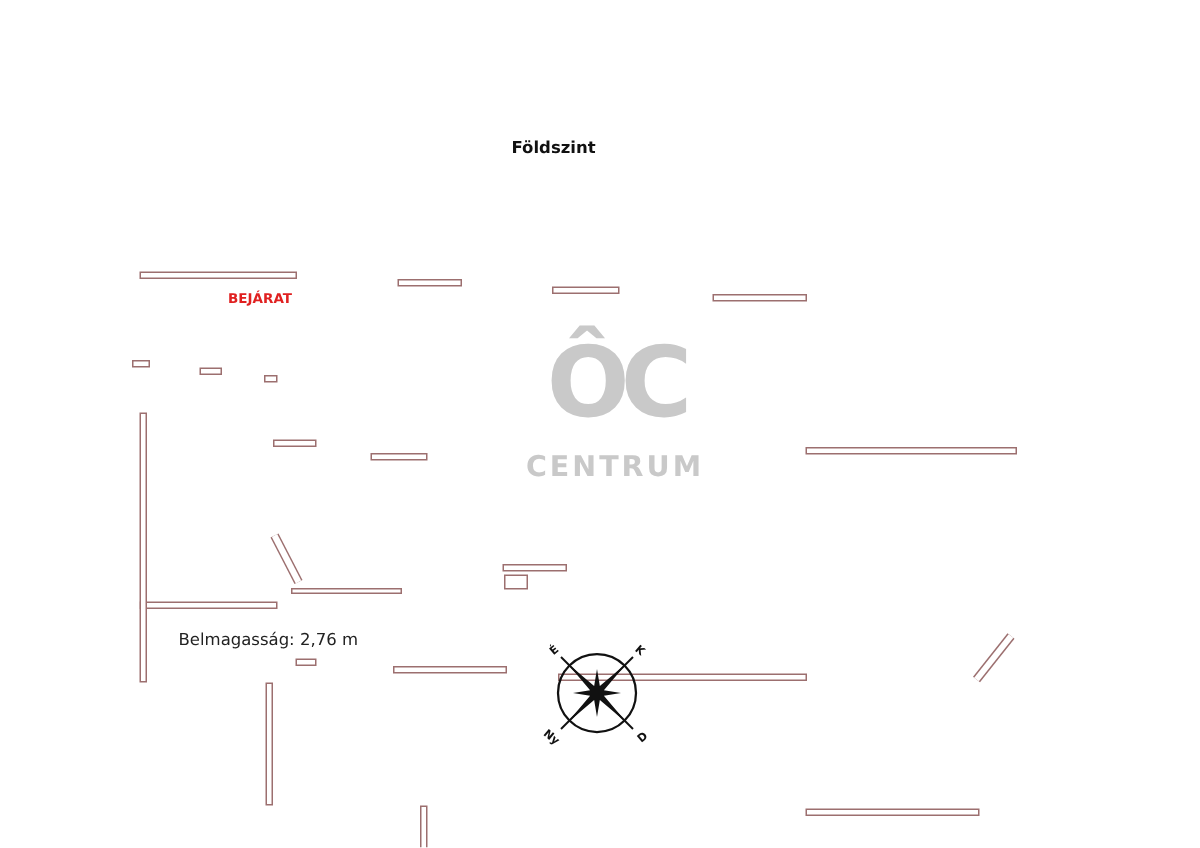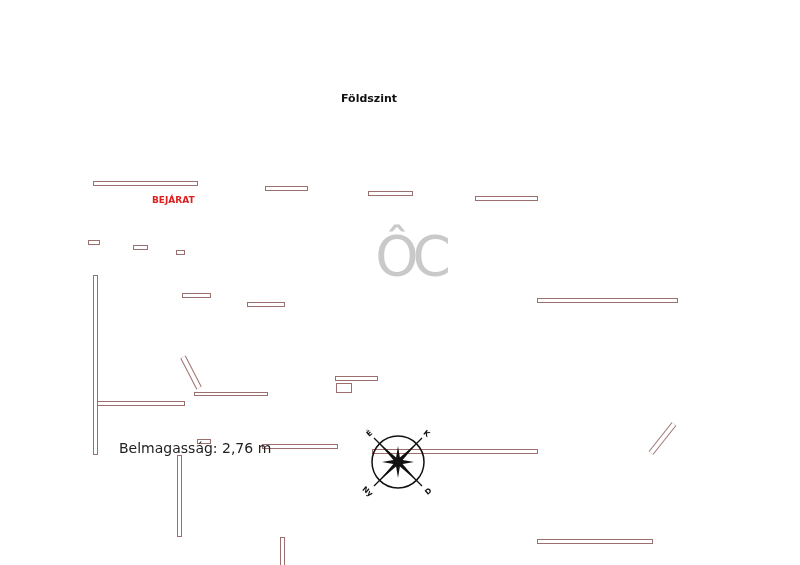--- a/index.html
+++ b/index.html
@@ -2,36 +2,37 @@
 <html><head>
 <meta charset="utf-8">
 <style>
   html,body{margin:0;padding:0;background:#fff;}
   #plan{position:relative;width:800px;height:565px;background:#fff;overflow:hidden;
         font-family:"DejaVu Sans",sans-serif;}
   
   .w{position:absolute;box-sizing:border-box;background:#fff;border:1px solid #9c6f6f;}
   #title{position:absolute;left:341px;top:92px;width:110px;
          font-size:11px;font-weight:bold;color:#111;}
-  #ceiling{position:absolute;left:75px;top:440px;font-size:14px;color:#222;padding-left:44px;}
+  #ceiling{position:absolute;left:75px;top:420px;font-size:11px;color:#222;padding-left:44px;}
   #bejarat{position:absolute;left:152px;top:195px;font-size:9px;font-weight:bold;color:#e02020;text-align:right;}
   
   #wm{position:absolute;left:330px;top:212px;width:160px;text-align:center;color:#c9c9c9;z-index:0;}
-  #wm .logo{font-size:55px;font-weight:normal;line-height:88px;letter-spacing:-6px;}
+  #wm .logo{font-size:65px;font-weight:bold;line-height:88px;letter-spacing:-6px;}
   #wm .l1,#wm .l2{font-size:19px;font-weight:bold;letter-spacing:2px;line-height:22px;}
   .z{position:relative;z-index:1;}
   svg.overlay{position:absolute;left:0;top:0;z-index:1;pointer-events:none;}
 </style>
 </head>
 <body>
 
 <div id="plan">
 
   <div id="wm">
     <div class="logo">ÔC</div>
+    <div class="l2">CENTRUM</div>
   </div>
 
   <div class="w z" style="left:93px;top:181px;width:105px;height:5px"></div>
   <div class="w z" style="left:265px;top:181px;width:43px;height:5px"></div>
   <div class="w z" style="left:368px;top:181px;width:45px;height:5px"></div>
   <div class="w z" style="left:475px;top:181px;width:63px;height:5px"></div>
 
   <div class="w z" style="left:88px;top:220px;width:12px;height:5px"></div>
   <div class="w z" style="left:133px;top:220px;width:15px;height:5px"></div>
   <div class="w z" style="left:176px;top:220px;width:9px;height:5px"></div>

